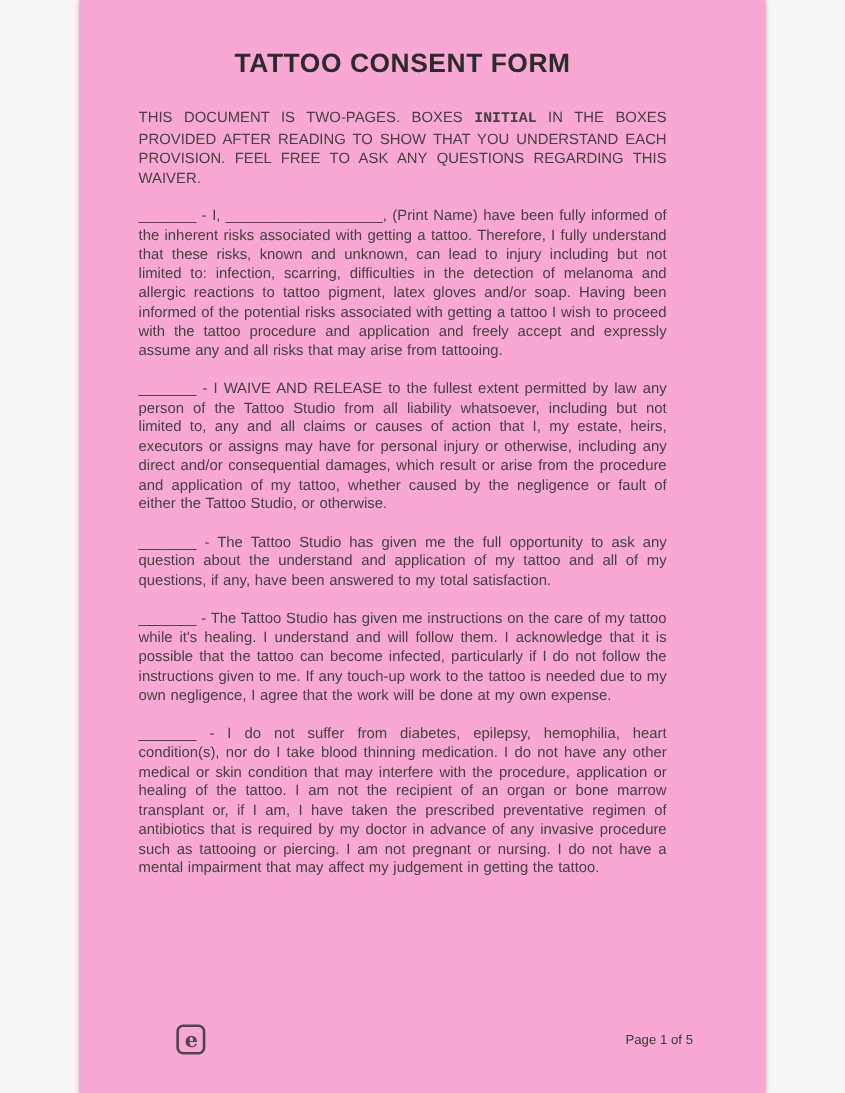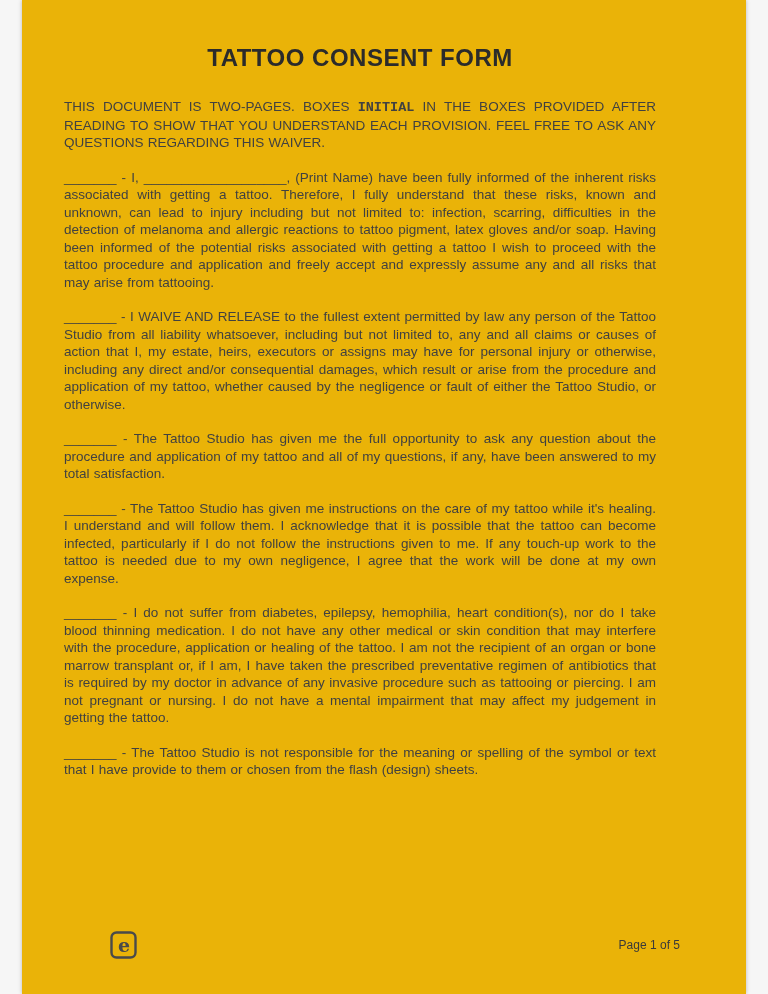--- a/index.html
+++ b/index.html
@@ -2,26 +2,26 @@
 <html><head>
 <meta charset="utf-8">
 <style>
   * { margin: 0; padding: 0; box-sizing: border-box; }
   html, body {
     background: #f6f6f6;
     font-family: "Liberation Sans", "DejaVu Sans", sans-serif;
   }
   .doc-page {
     position: relative;
-    width: 724px;
+    width: 624px;
     height: 994px;
     margin: 0 auto;
-    background: #eab308;
+    background: #f9a8d4;
     box-shadow: 0 0 4px rgba(0,0,0,0.25);
-    padding: 44px 90px 0 42px;
+    padding: 44px 90px 0 54px;
     color: #414141;
     overflow: hidden;
   }
   .title {
     font-size: 24px;
     font-weight: bold;
     letter-spacing: 0.5px;
     color: #2b2b2b;
     text-align: center;
     margin-bottom: 26px;
@@ -55,24 +55,23 @@
 
 <div class="doc-page">
 
   <h1 class="title">TATTOO CONSENT FORM</h1>
 
   <p class="notice"><span>THIS DOCUMENT IS TWO-PAGES. BOXES </span><strong>INITIAL</strong><span> IN THE BOXES PROVIDED AFTER READING TO SHOW THAT YOU UNDERSTAND EACH PROVISION. FEEL FREE TO ASK ANY QUESTIONS REGARDING THIS WAIVER.</span></p>
 
 
   <p class="para">_______ - I, ___________________, (Print Name) have been fully informed of the inherent risks associated with getting a tattoo. Therefore, I fully understand that these risks, known and unknown, can lead to injury including but not limited to: infection, scarring, difficulties in the detection of melanoma and allergic reactions to tattoo pigment, latex gloves and/or soap. Having been informed of the potential risks associated with getting a tattoo I wish to proceed with the tattoo procedure and application and freely accept and expressly assume any and all risks that may arise from tattooing.</p>
   <p class="para">_______ - I WAIVE AND RELEASE to the fullest extent permitted by law any person of the Tattoo Studio from all liability whatsoever, including but not limited to, any and all claims or causes of action that I, my estate, heirs, executors or assigns may have for personal injury or otherwise, including any direct and/or consequential damages, which result or arise from the procedure and application of my tattoo, whether caused by the negligence or fault of either the Tattoo Studio, or otherwise.</p>
-  <p class="para">_______ - The Tattoo Studio has given me the full opportunity to ask any question about the procedure and application of my tattoo and all of my questions, if any, have been answered to my total satisfaction.</p>
+  <p class="para">_______ - The Tattoo Studio has given me the full opportunity to ask any question about the understand and application of my tattoo and all of my questions, if any, have been answered to my total satisfaction.</p>
   <p class="para">_______ - The Tattoo Studio has given me instructions on the care of my tattoo while it's healing. I understand and will follow them. I acknowledge that it is possible that the tattoo can become infected, particularly if I do not follow the instructions given to me. If any touch-up work to the tattoo is needed due to my own negligence, I agree that the work will be done at my own expense.</p>
   <p class="para">_______ - I do not suffer from diabetes, epilepsy, hemophilia, heart condition(s), nor do I take blood thinning medication. I do not have any other medical or skin condition that may interfere with the procedure, application or healing of the tattoo. I am not the recipient of an organ or bone marrow transplant or, if I am, I have taken the prescribed preventative regimen of antibiotics that is required by my doctor in advance of any invasive procedure such as tattooing or piercing. I am not pregnant or nursing. I do not have a mental impairment that may affect my judgement in getting the tattoo.</p>
-  <p class="para">_______ - The Tattoo Studio is not responsible for the meaning or spelling of the symbol or text that I have provide to them or chosen from the flash (design) sheets.</p>
 
   <div class="footer">
     <div class="logo">
       <svg width="30" height="30" viewBox="0 0 30 30" aria-hidden="true">
         <path d="M8 2.5 h14 a5 5 0 0 1 5 5 v15 a5 5 0 0 1 -5 5 h-14 a5 5 0 0 1 -5 -5 v-15 a5 5 0 0 1 5 -5 z" fill="none" stroke="#4a4a4a" stroke-width="2.4" transform="translate(-1.5,0)"></path>
         <text x="14" y="21.5" text-anchor="middle" font-size="19" font-weight="bold" fill="#4a4a4a" font-family="DejaVu Serif, serif">e</text>
       </svg>
     </div>
     <div class="page-number">Page 1 of 5</div>
   </div>

